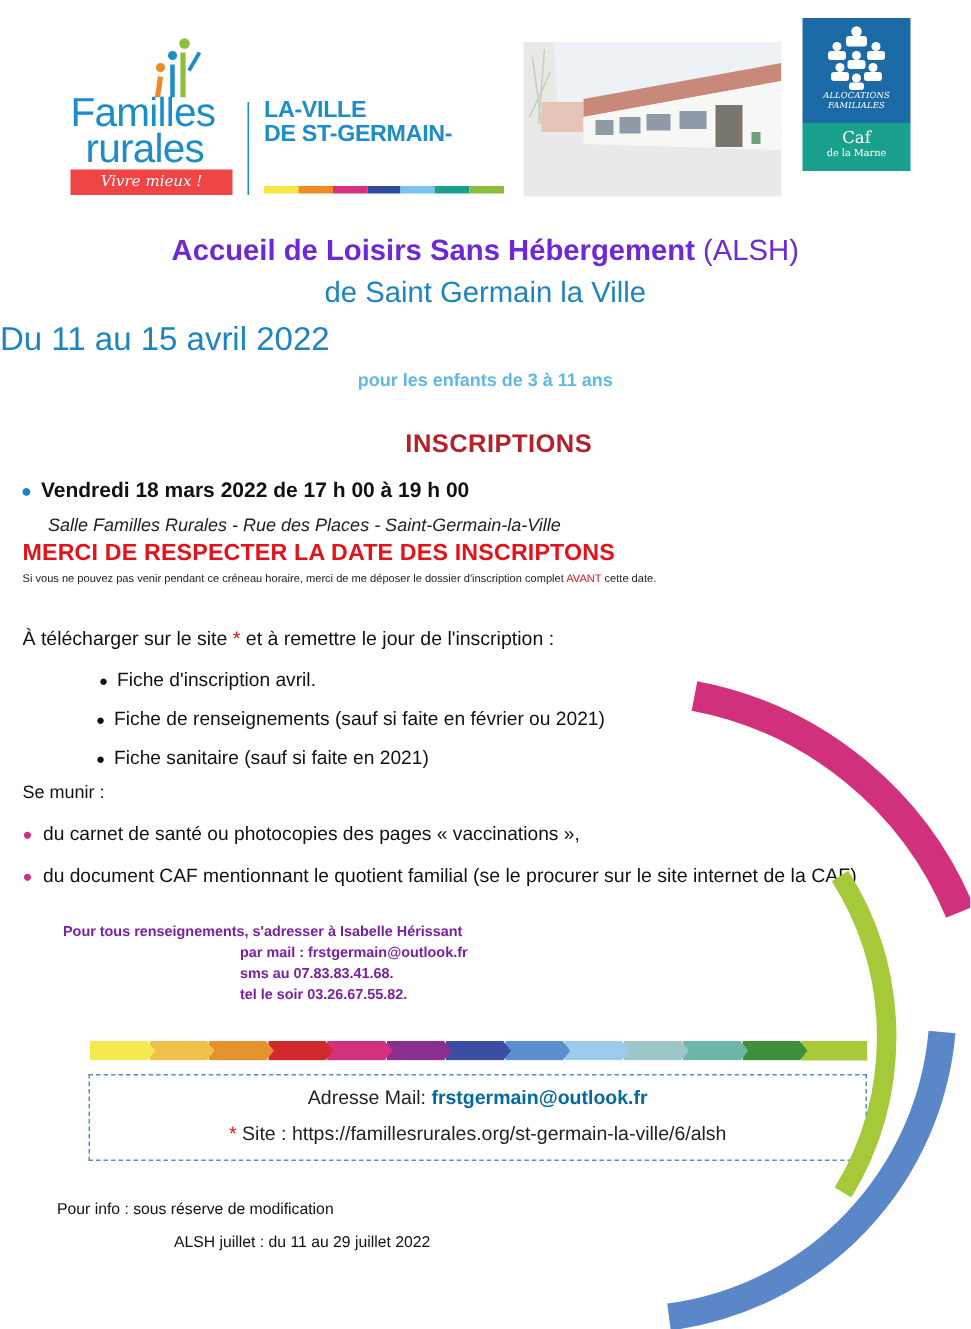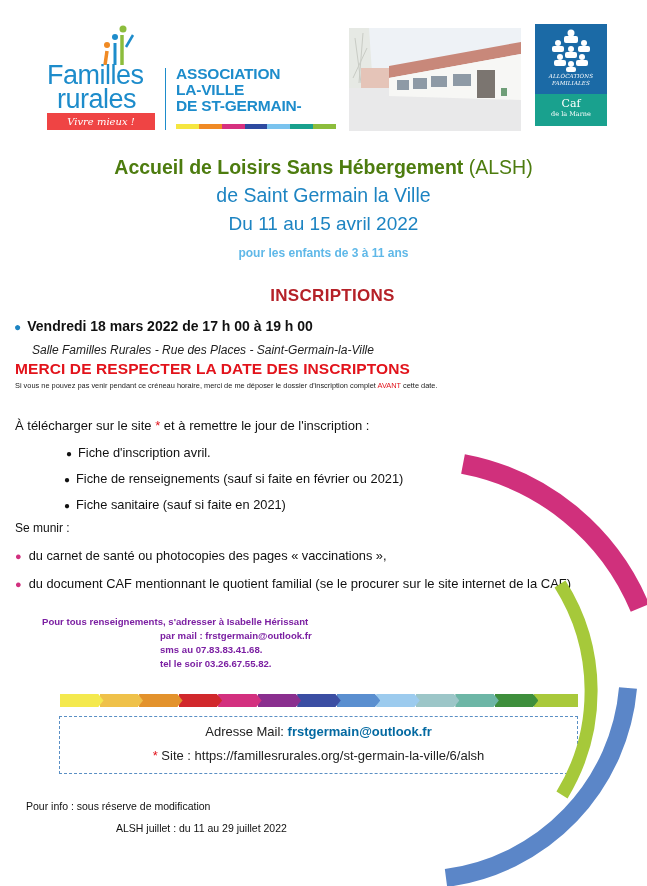--- a/index.html
+++ b/index.html
@@ -15,32 +15,32 @@
     .fr-word.l2 { left: 12px; top: 61px; }
     .fr-band { position: absolute; left: 2px; top: 88px; width: 108px; height: 17px; background: #ef4444; color: #fff; font-family: "DejaVu Serif", serif; font-style: italic; font-size: 10px; text-align: center; line-height: 17px; }
     .fr-sep { left: 165px; top: 68px; width: 1px; height: 62px; background: #1d8ccb; }
 
     .assoc { left: 176px; top: 66px; width: 160px; color: #1d8ccb; font-weight: bold; font-size: 15.5px; line-height: 16px; letter-spacing: -0.2px; }
     .assoc-stripe { left: 176px; top: 124px; width: 160px; height: 5px; display: flex; }
     .assoc-stripe span { flex: 1; height: 5px; }
 
     .photo { left: 349px; top: 28px; width: 172px; height: 103px; overflow: hidden; background: #f2f4f7; }
 
-    .caf { left: 535px; top: 24px; width: 72px; height: 102px; }
+    .caf { left: 535px; top: 12px; width: 72px; height: 102px; }
     .caf-top { position: absolute; left: 0; top: 0; width: 72px; height: 70px; background: #1b6aa6; }
     .caf-bottom { position: absolute; left: 0; top: 70px; width: 72px; height: 32px; background: #19a18e; color: #fff; text-align: center; }
     .caf-alloc { position: absolute; left: 0; top: 49px; width: 72px; text-align: center; color: #fff; font-family: "DejaVu Serif", serif; font-style: italic; font-size: 5.6px; line-height: 7px; letter-spacing: 0.1px; }
     .caf-name { display: block; font-family: "DejaVu Serif", serif; font-size: 11px; line-height: 13px; margin-top: 3px; }
     .caf-sub { display: block; font-family: "DejaVu Serif", serif; font-size: 6.5px; line-height: 8px; }
 
     
-    .t1 { left: 0; top: 156px; width: 647px; text-align: center; color: #4d7c0f; font-size: 19.5px; }
+    .t1 { left: 0; top: 156px; width: 647px; text-align: center; color: #6d28d9; font-size: 19.5px; }
     .t1 b { font-weight: bold; }
     .t2 { left: 0; top: 184px; width: 647px; text-align: center; color: #1d84c2; font-size: 19.5px; }
-    .t3 { left: 0; top: 213px; width: 647px; text-align: center; color: #1d84c2; font-size: 19px; }
+    .t3 { left: 0; top: 213px; width: 647px; color: #1d84c2; font-size: 22px; }
     .t4 { left: 0; top: 246px; width: 647px; text-align: center; color: #5fb8e8; font-size: 12px; font-weight: bold; }
 
     
     .insc-title { left: 0; top: 286px; width: 647px; text-align: center; padding-left: 18px; color: #b52128; font-size: 17px; font-weight: bold; letter-spacing: 0.3px; }
     .date-line { left: 14px; top: 318px; font-size: 14px; font-weight: bold; color: #111; }
     .date-line .bullet { color: #1d84c2; margin-right: 6px; font-size: 12px; }
     .place { left: 32px; top: 343px; font-size: 12px; font-style: italic; color: #222; }
     .merci { left: 15px; top: 360px; font-size: 15.5px; font-weight: bold; color: #e2131b; letter-spacing: 0.1px; }
     .merci-note { left: 15px; top: 381px; font-size: 7.4px; color: #222; }
     .merci-note .red { color: #e2131b; }
@@ -73,21 +73,21 @@
     .rainbow span { flex: 1; height: 13px; position: relative; }
 
     
     .mailbox { left: 59px; top: 716px; width: 519px; height: 58px; border: 1.3px dashed #5a8fc4; }
     .mail-line { left: 59px; top: 724px; width: 519px; text-align: center; font-size: 13px; color: #222; }
     .mail-line b { color: #0369a1; }
     .site-line { left: 59px; top: 748px; width: 519px; text-align: center; font-size: 13px; color: #222; }
     .site-line .star { color: #e2131b; }
 
     
-    .info { left: 26px; top: 800px; font-size: 10.5px; color: #111; }
+    .info { left: 38px; top: 800px; font-size: 10.5px; color: #111; }
     .july { left: 116px; top: 822px; font-size: 10.5px; color: #111; }
 
     
     .arcs { left: 0; top: 0; width: 647px; height: 886px; pointer-events: none; }
   </style>
 </head>
 <body>
 
 <div class="abs fr-logo">
   <svg class="abs" style="left:52px;top:0;" width="48" height="40">
@@ -99,21 +99,20 @@
     <path d="M10 26 L8 40" stroke="#f08a24" stroke-width="3.5" fill="none"></path>
     <path d="M29 22 L36 10" stroke="#1d8ccb" stroke-width="2.5" fill="none"></path>
   </svg>
   <div class="fr-word l1">Familles</div>
   <div class="fr-word l2">rurales</div>
   <div class="fr-band">Vivre mieux !</div>
 </div>
 <div class="abs fr-sep"></div>
 
 <div class="abs assoc">
-  <div>ASSOCIATION</div>
   <div>LA-VILLE</div>
   <div>DE ST-GERMAIN-</div>
 </div>
 <div class="abs assoc-stripe" id="assoc-stripe">
     <span style="background: rgb(245, 230, 64);"></span>
     <span style="background: rgb(240, 138, 36);"></span>
     <span style="background: rgb(214, 48, 127);"></span>
     <span style="background: rgb(46, 74, 160);"></span>
     <span style="background: rgb(122, 195, 238);"></span>
     <span style="background: rgb(25, 161, 142);"></span>

